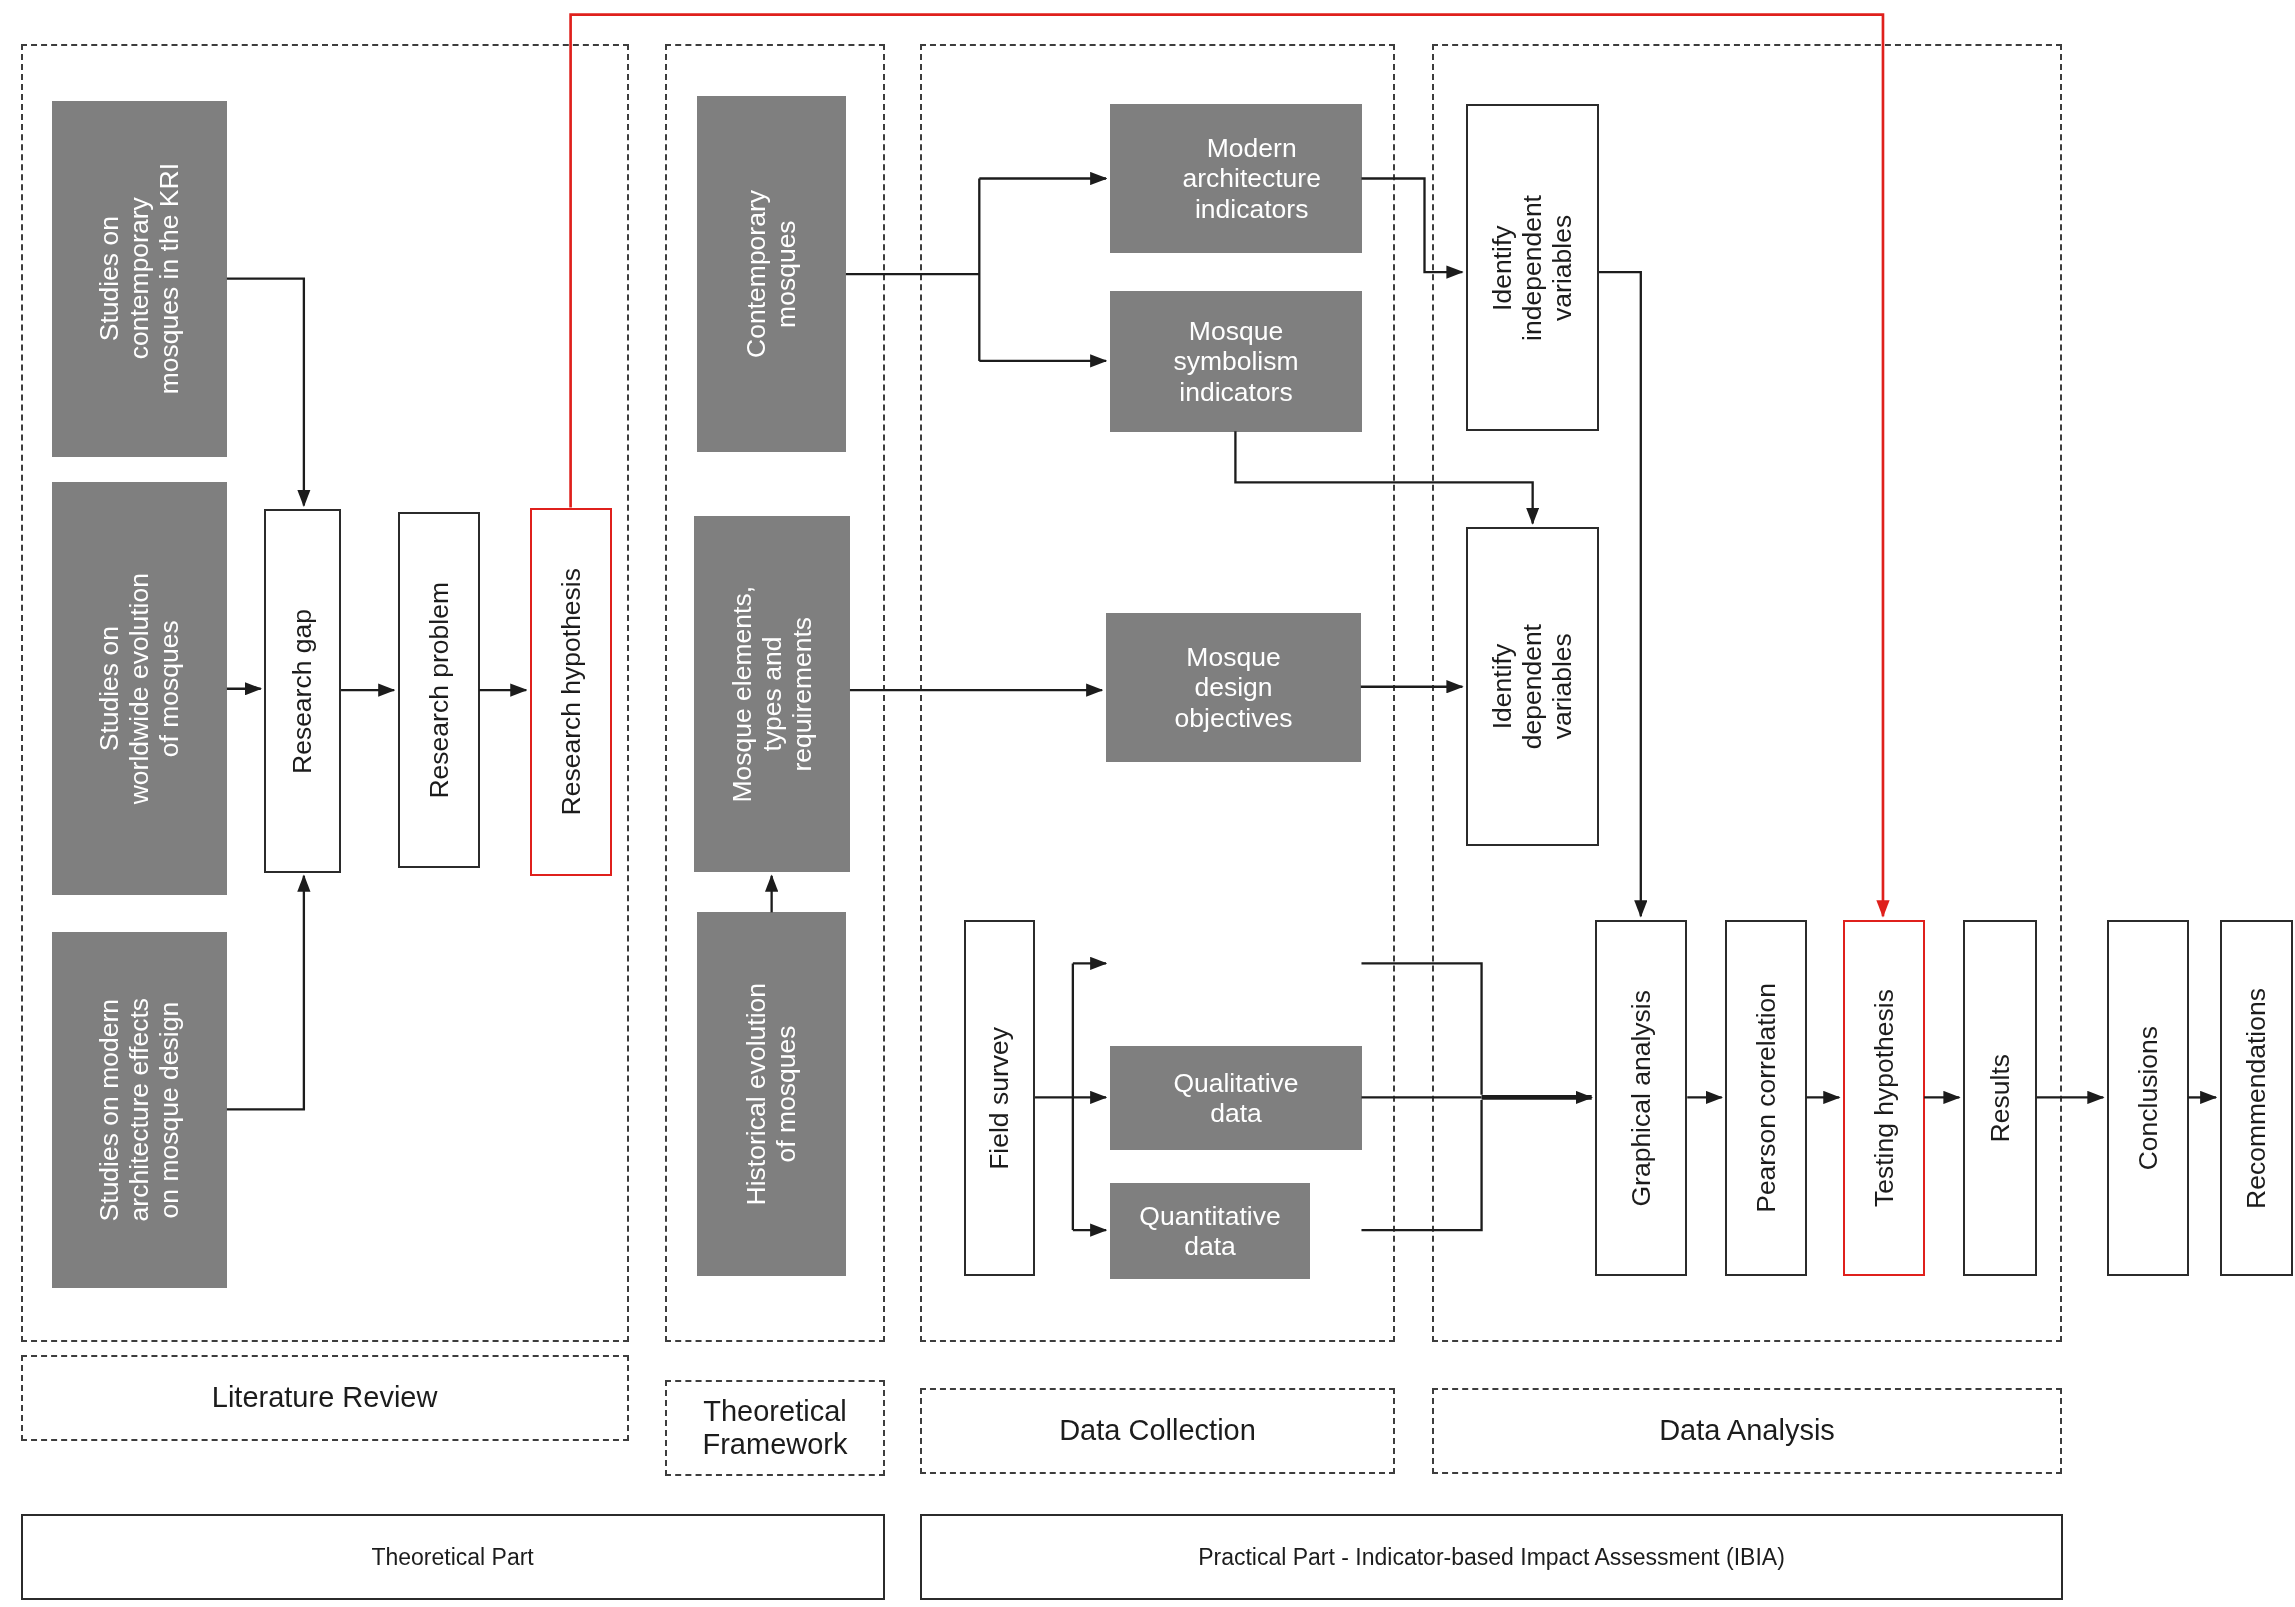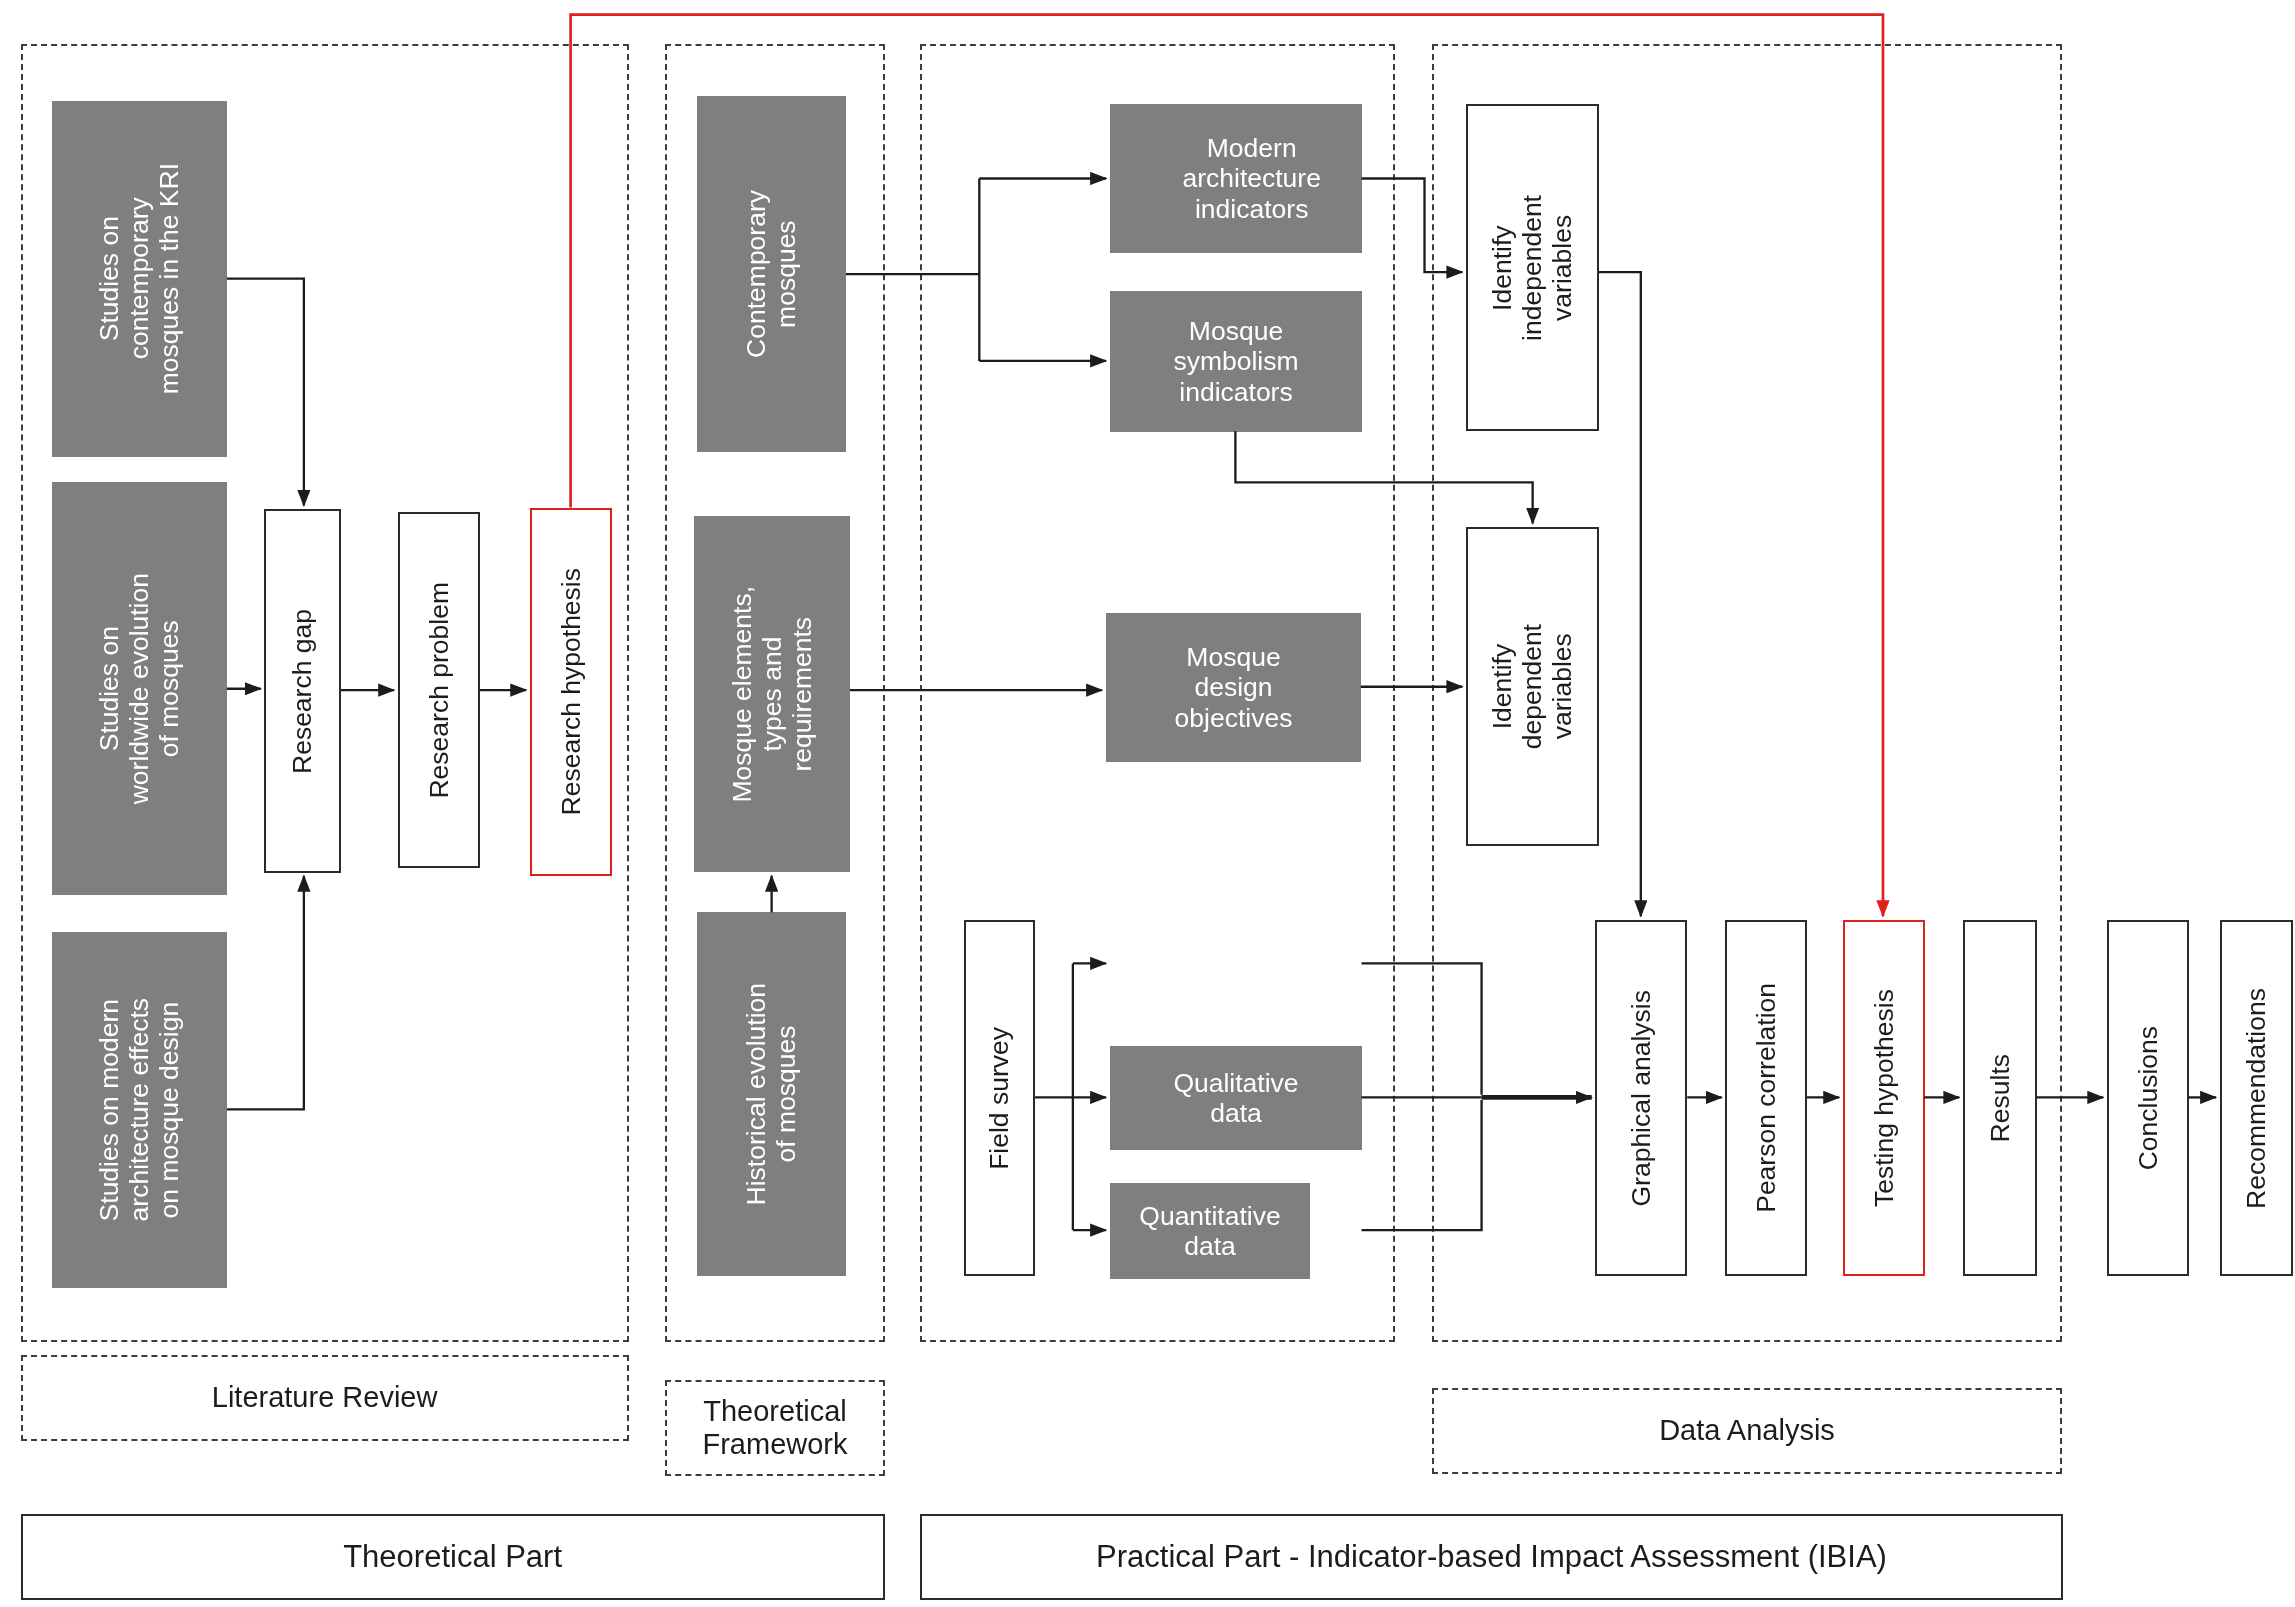--- a/index.html
+++ b/index.html
@@ -72,21 +72,21 @@
     text-align:center;
     line-height:1.15;
   }
   
   .part{
     position:absolute;
     border:2px solid #2b2b2b;
     display:flex;
     align-items:center;
     justify-content:center;
-    font-size:31px;
+    font-size:23px;
     text-align:center;
   }
   .wires{
     position:absolute;
     left:0;top:0;
     pointer-events:none;
   }
   .wire{stroke:var(--line);fill:none;stroke-width:3.5;}
   .wire-bold{stroke:var(--line);fill:none;stroke-width:7;}
   .wire-red{stroke:var(--red);fill:none;stroke-width:4;}
@@ -198,20 +198,23 @@
   <div class="node white v" style="left:2220px;top:920px;width:73px;height:356px;">
     <span>Recommendations</span>
   </div>
 
   <div class="seclabel" style="left:20.6px;top:1355px;width:608px;height:86px;text-align:center;">
     <span style="white-space:pre-line">Literature Review</span>
   </div>
   <div class="seclabel" style="left:665px;top:1380px;width:220px;height:96px;">
     <span style="white-space:pre-line">Theoretical
 Framework</span>
+  </div>
+  <div class="seclabel" style="left:920px;top:1388px;width:475px;height:86px;">
+    <span style="white-space:pre-line">Data Collection</span>
   </div>
   <div class="seclabel" style="left:1432px;top:1388px;width:630px;height:86px;">
     <span style="white-space:pre-line">Data Analysis</span>
   </div>
 
   <div class="part" style="left:20.6px;top:1514px;width:864px;height:86px;">
     <span>Theoretical Part</span>
   </div>
   <div class="part" style="left:920px;top:1514px;width:1143px;height:86px;">
     <span>Practical Part - Indicator-based Impact Assessment (IBIA)</span>

